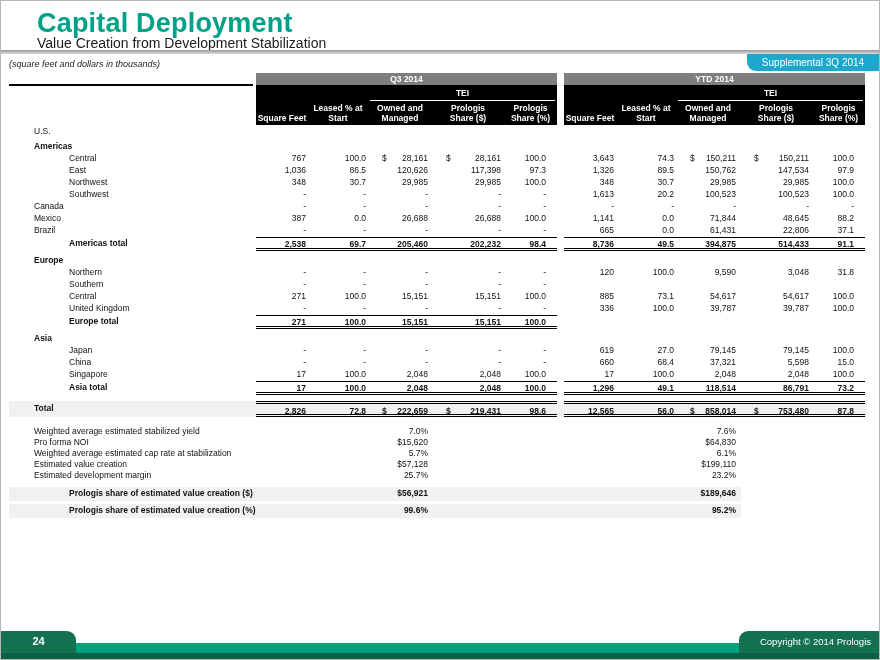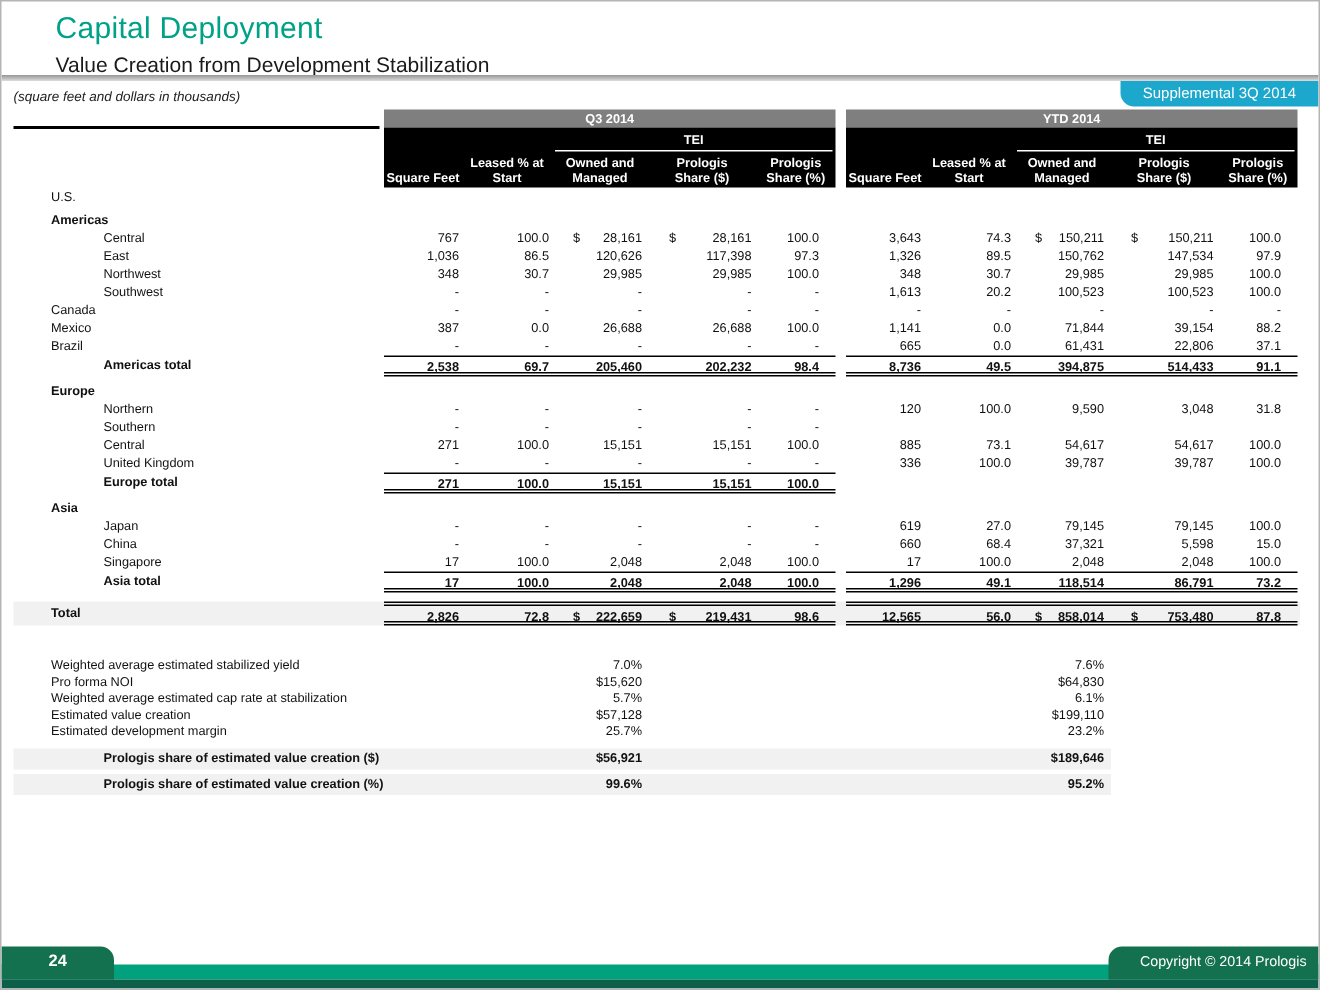--- a/index.html
+++ b/index.html
@@ -1,19 +1,19 @@
 <!DOCTYPE html>
 <html style="--title_green: #00A287; --tag_cyan: #1CA7CC; --group_header_gray: #7F7F7F; --header_black: #000000; --band_gray: #F1F1F1; --footer_tab_green: #14714F; --footer_bar_green: #00A27D; --footer_edge_green: #0E5F49;"><head>
 <meta charset="utf-8">
 <style>
   html,body{margin:0;padding:0;}
   body{width:880px;height:660px;font-family:"Liberation Sans",sans-serif;background:#fff;}
   #page{position:relative;width:880px;height:660px;background:#fff;border:1px solid #b5b5b5;box-sizing:border-box;overflow:hidden;}
 
-  .title{position:absolute;left:36px;top:7px;font-size:20px;color:var(--title_green,#00A287);letter-spacing:0.2px;}
+  .title{position:absolute;left:36px;top:7px;font-size:27px;color:var(--title_green,#00A287);letter-spacing:0.2px;font-weight:bold;}
   .subtitle{position:absolute;left:36px;top:34px;font-size:14px;color:#1a1a1a;}
   .divider{position:absolute;left:0;top:49px;width:100%;height:4px;background:linear-gradient(#969696,#dcdcdc);}
   .note{position:absolute;left:8px;top:58px;font-size:9px;font-style:italic;color:#222;}
   .tag{position:absolute;right:0;top:53px;width:132px;height:17px;background:var(--tag_cyan,#1CA7CC);color:#fff;font-size:10px;line-height:17px;text-align:center;border-radius:0 0 0 9px;}
 
   .table{position:absolute;left:8px;top:72px;width:864px;}
   .ghead{position:relative;height:12px;}
   .gh{position:absolute;top:0;height:12px;background:var(--group_header_gray,#7F7F7F);color:#fff;font-weight:bold;font-size:8.5px;text-align:center;line-height:13px;}
   .gh1{left:247px;width:301px;}
   .gh2{left:555px;width:301px;}
@@ -43,21 +43,21 @@
   .total .grp{border-top:3px double #000;border-bottom:3px double #000;}
   .cell{position:relative;text-align:right;box-sizing:border-box;white-space:nowrap;}
   .c1{width:52px;padding-right:2px;}
   .c2{width:60px;padding-right:2px;}
   .c3{width:64px;padding-right:4px;}
   .c4{width:72px;padding-right:3px;}
   .c5{width:53px;padding-right:11px;}
   .hcol.c1,.hcol.c2,.hcol.c3,.hcol.c4,.hcol.c5{padding-right:0;}
   .usd{position:absolute;left:14px;top:0;}
 
-  .metrics{margin-top:21px;font-size:8.5px;color:#111;}
+  .metrics{margin-top:9px;font-size:8.5px;color:#111;}
   .mrow{position:relative;height:11px;line-height:11px;}
   .mrow .lab{padding-left:25px;white-space:nowrap;}
   .mrow.hl{height:14px;line-height:13px;font-weight:bold;margin-top:3px;
     background:linear-gradient(to right,var(--band_gray,#F1F1F1) 0,var(--band_gray,#F1F1F1) 732px,transparent 732px);}
   .mrow.hl .lab{padding-left:60px;}
   .mrow.hl.first{margin-top:6px;}
   .mv{position:absolute;top:0;text-align:right;}
   .mv1{left:247px;width:172px;}
   .mv2{left:555px;width:172px;}
 
@@ -237,21 +237,21 @@
             <div class="cell c1"><span>387</span></div>
             <div class="cell c2"><span>0.0</span></div>
             <div class="cell c3"><span>26,688</span></div>
             <div class="cell c4"><span>26,688</span></div>
             <div class="cell c5"><span>100.0</span></div>
           </div>
           <div class="grp g2">
             <div class="cell c1"><span>1,141</span></div>
             <div class="cell c2"><span>0.0</span></div>
             <div class="cell c3"><span>71,844</span></div>
-            <div class="cell c4"><span>39,154</span></div>
+            <div class="cell c4"><span>48,645</span></div>
             <div class="cell c5"><span>88.2</span></div>
           </div>
         </div>
         <div class="trow data">
           <div class="rlabel ind0">Brazil</div>
           <div class="grp g1">
             <div class="cell c1"><span>-</span></div>
             <div class="cell c2"><span>-</span></div>
             <div class="cell c3"><span>-</span></div>
             <div class="cell c4"><span>-</span></div>

